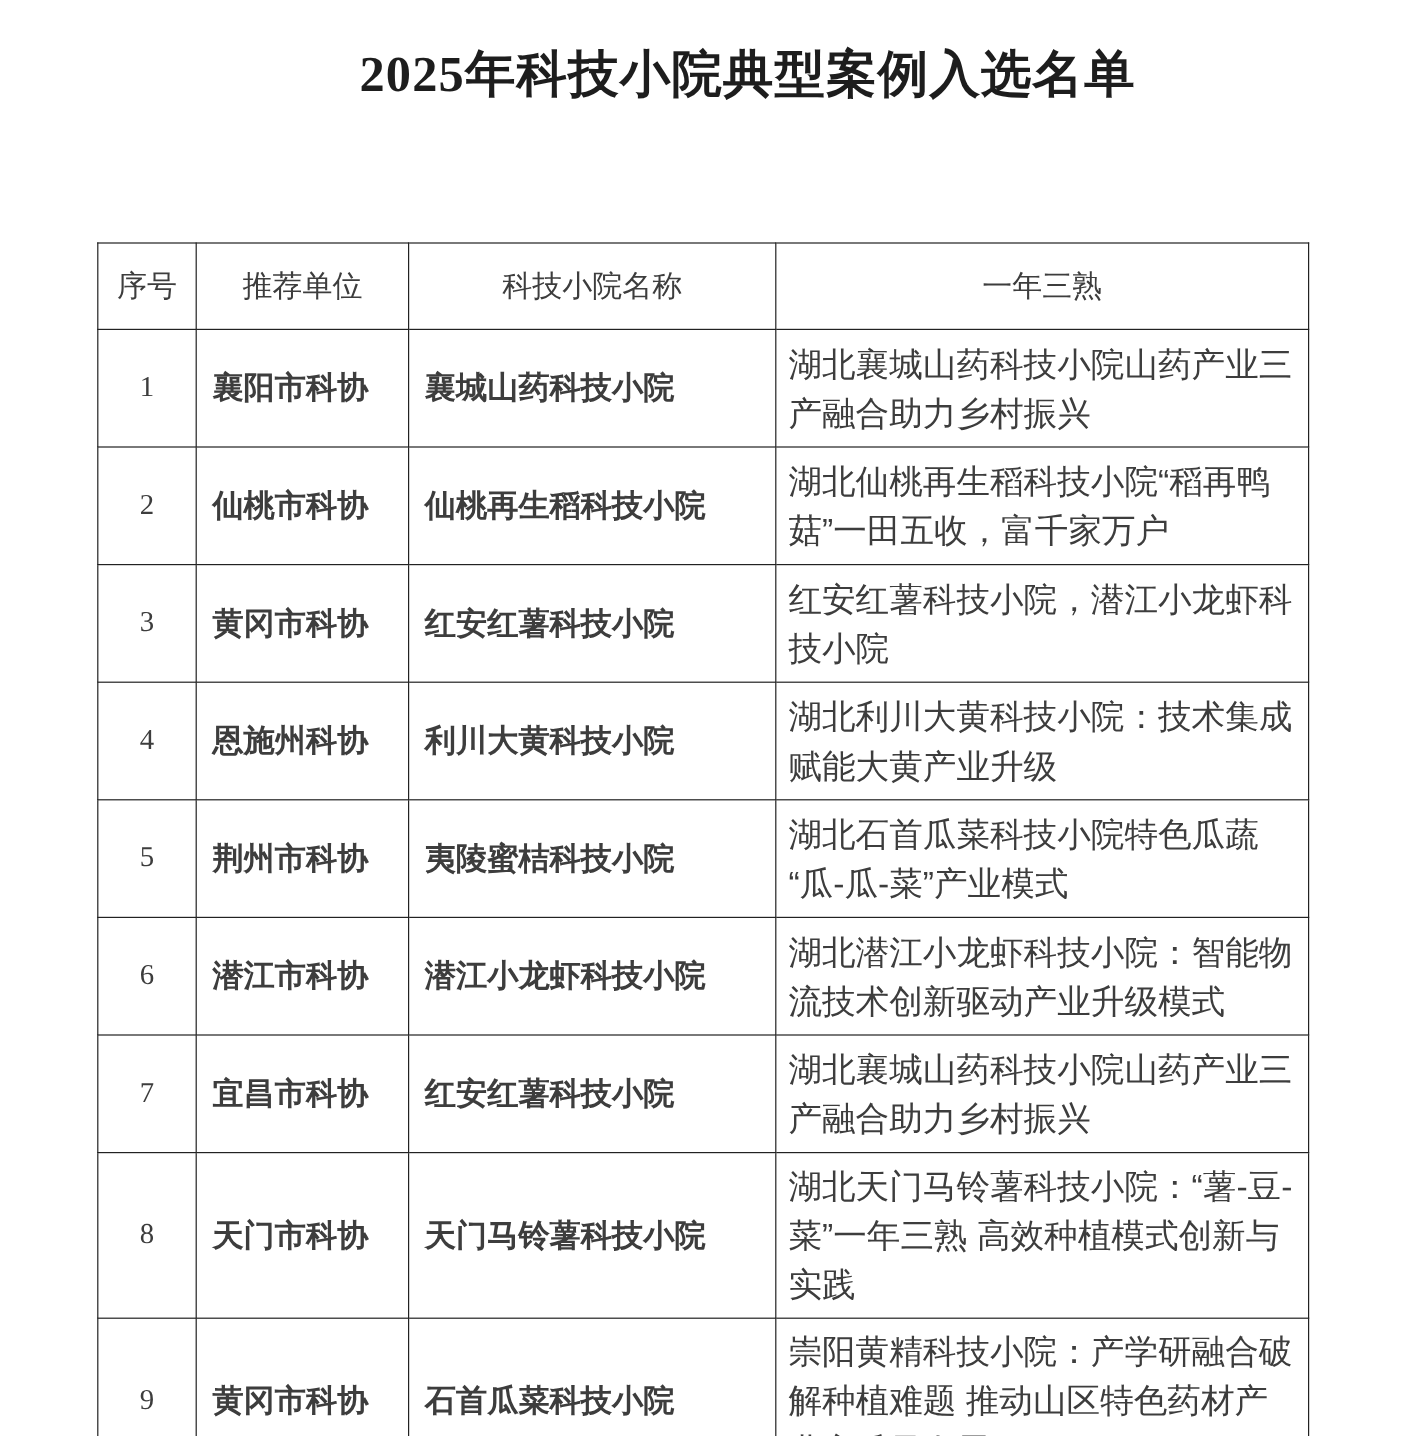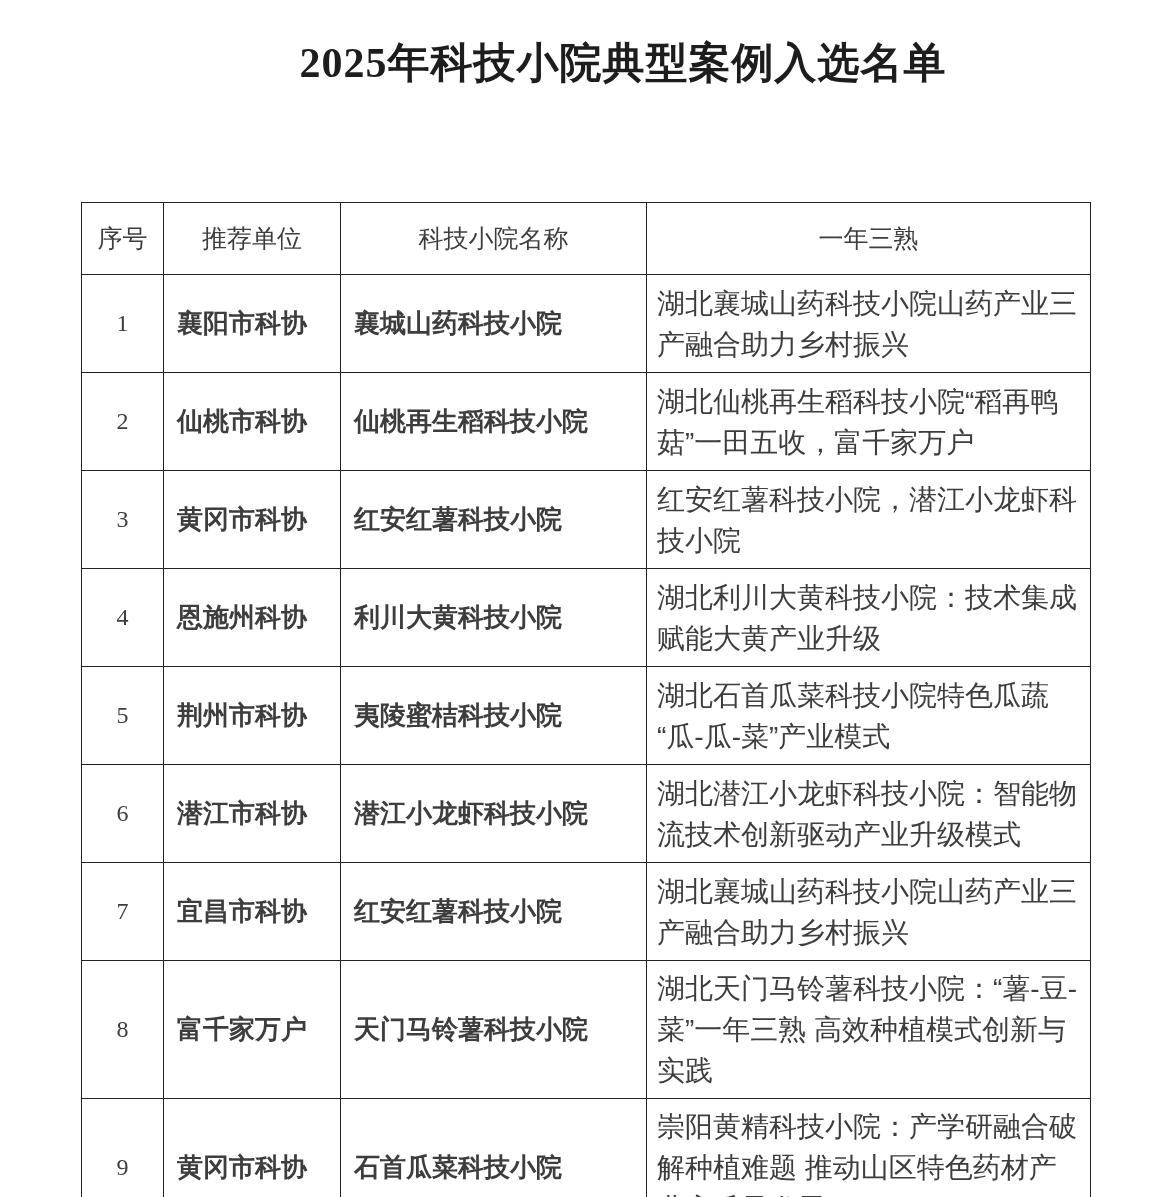--- a/index.html
+++ b/index.html
@@ -130,21 +130,21 @@
       <td class="cell-case">湖北潜江小龙虾科技小院：智能物流技术创新驱动产业升级模式</td>
     </tr>
     <tr>
       <td class="cell-no">7</td>
       <td class="cell-unit">宜昌市科协</td>
       <td class="cell-courtyard">红安红薯科技小院</td>
       <td class="cell-case">湖北襄城山药科技小院山药产业三产融合助力乡村振兴</td>
     </tr>
     <tr>
       <td class="cell-no">8</td>
-      <td class="cell-unit">富千家万户</td>
+      <td class="cell-unit">天门市科协</td>
       <td class="cell-courtyard">天门马铃薯科技小院</td>
       <td class="cell-case">湖北天门马铃薯科技小院：“薯-豆-菜”一年三熟 高效种植模式创新与实践</td>
     </tr>
     <tr>
       <td class="cell-no">9</td>
       <td class="cell-unit">黄冈市科协</td>
       <td class="cell-courtyard">石首瓜菜科技小院</td>
       <td class="cell-case">崇阳黄精科技小院：产学研融合破解种植难题 推动山区特色药材产业高质量发展</td>
     </tr>
     <tr>

